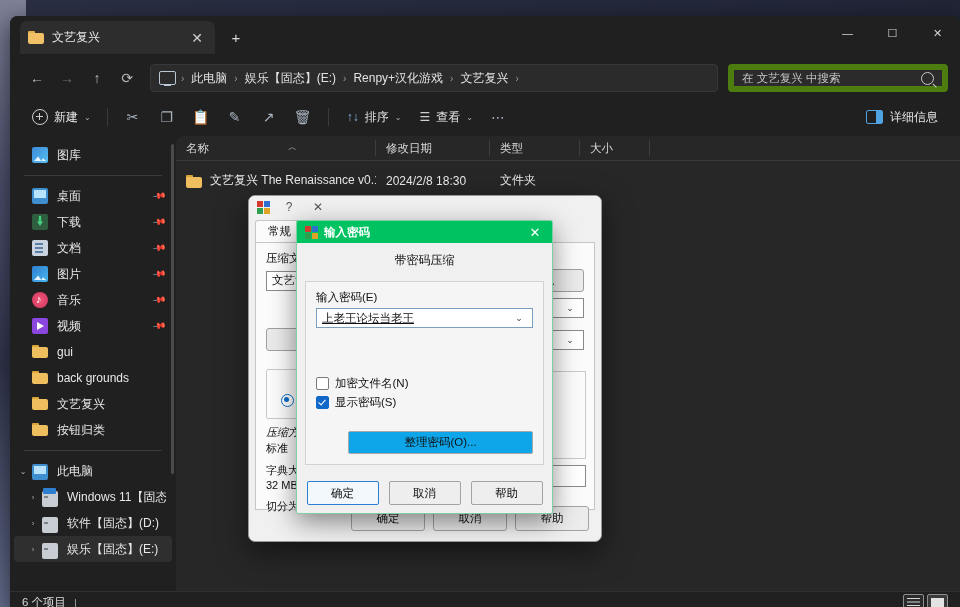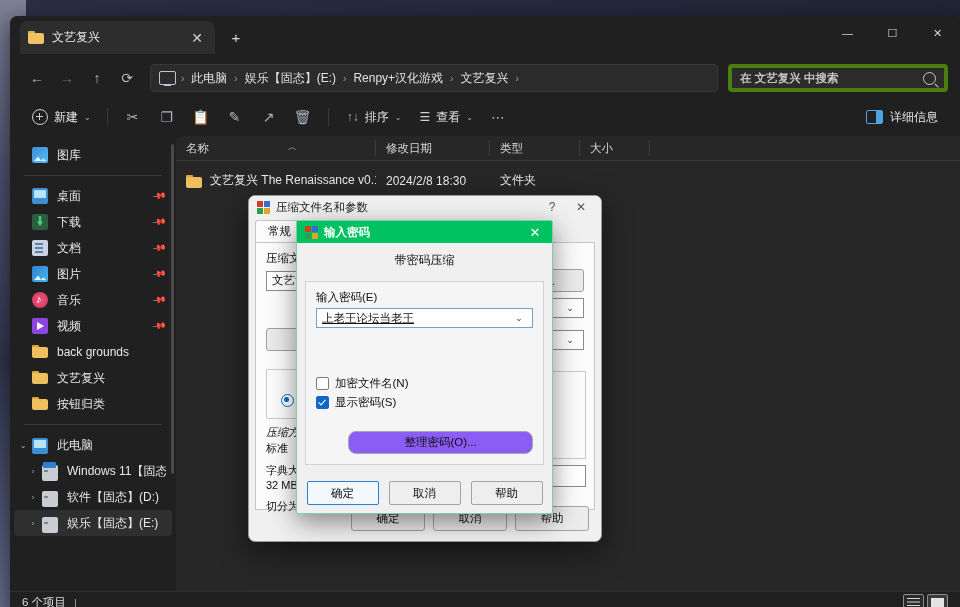--- a/index.html
+++ b/index.html
@@ -53,22 +53,22 @@
   .navbtn.dim{color:#6e6e6e;}
   .crumbbar{
     flex:1;height:28px;margin-left:8px;background:#2b2b2b;border:1px solid #383838;border-radius:4px;
     display:flex;align-items:center;padding:0 6px;box-sizing:border-box;min-width:0;
   }
   .crumb{color:#e2e2e2;font-size:12px;padding:2px 6px;border-radius:3px;white-space:nowrap;}
   .crumbsep{color:#9a9a9a;font-size:10px;padding:0 1px;}
   .pcicon{width:15px;height:12px;border:1.4px solid #b9c6d6;border-radius:2px;margin:0 4px 0 2px;position:relative;}
   .pcicon:after{content:"";position:absolute;left:4px;top:12px;width:7px;height:2px;background:#b9c6d6;}
   .searchbox{
-    width:220px;height:28px;margin-left:10px;background:#2b2b2b;border:4px solid #4d7c0f;border-radius:4px;
-    display:flex;align-items:center;padding:0 8px;box-sizing:border-box;flex:0 0 auto;font-weight:bold;
+    width:220px;height:28px;margin-left:10px;background:#2b2b2b;border:6px solid #4d7c0f;border-radius:4px;
+    display:flex;align-items:center;padding:0 8px;box-sizing:border-box;flex:0 0 auto;
   }
   .searchbox .sp{flex:1;color:#c5c5c5;font-size:11.5px;white-space:nowrap;overflow:hidden;}
   .mag{width:11px;height:11px;border:1.4px solid #c9c9c9;border-radius:50%;position:relative;}
   .mag:after{content:"";position:absolute;right:-4px;bottom:-3px;width:5px;height:1.4px;background:#c9c9c9;transform:rotate(45deg);}
   
   .cmdbar{height:38px;display:flex;align-items:center;padding:0 14px;box-sizing:border-box;background:#202020;}
   .newbtn{display:flex;align-items:center;color:#e9e9e9;font-size:12px;padding:4px 8px;border-radius:4px;}
   .plusic{width:14px;height:14px;border:1.3px solid #cfcfcf;border-radius:50%;position:relative;margin-right:6px;}
   .plusic:before{content:"";position:absolute;left:5.5px;top:2.5px;width:1.3px;height:7px;background:#cfcfcf;}
   .plusic:after{content:"";position:absolute;left:2.5px;top:5.5px;width:7px;height:1.3px;background:#cfcfcf;}
@@ -176,21 +176,21 @@
   #pwdDlg .ptitle .pt{flex:1;font-size:11.5px;color:#fff;font-weight:bold;}
   #pwdDlg .ptitle .px{width:26px;text-align:center;color:#fff;font-size:13px;}
   .phead{height:34px;display:flex;align-items:center;justify-content:center;font-size:12px;color:#101010;}
   .pgroup{margin:4px 8px 0 8px;border:1px solid #d2d2d2;background:#f5f5f5;height:184px;box-sizing:border-box;padding:8px 10px;position:relative;}
   .pwfield{height:20px;background:#fff;border:1px solid #7a9ec0;display:flex;align-items:center;padding:0 5px;box-sizing:border-box;font-size:11.5px;}
   .pwfield .pv{flex:1;white-space:nowrap;overflow:hidden;text-decoration:underline;}
   .chkrow{display:flex;align-items:center;font-size:11.5px;margin-top:4px;}
   .chk{width:11px;height:11px;border:1px solid #7a7a7a;background:#fff;margin-right:6px;border-radius:2px;position:relative;flex:0 0 auto;}
   .chk.on{background:#1168c8;border-color:#1168c8;}
   .chk.on:after{content:"";position:absolute;left:3.2px;top:1px;width:3px;height:6px;border:solid #fff;border-width:0 1.6px 1.6px 0;transform:rotate(42deg);}
-  .orgbtn{position:absolute;left:10px;right:10px;bottom:10px;height:21px;border:1px solid #a8a8a8;background:#8b5cf6;border-radius:8px;
+  .orgbtn{position:absolute;left:10px;right:10px;bottom:10px;height:21px;border:1px solid #a8a8a8;background:#0ea5e9;border-radius:2px;
     display:flex;align-items:center;justify-content:center;font-size:11.5px;margin-left:32px;}
   .pfoot{position:absolute;left:0;bottom:0;width:100%;height:40px;display:flex;align-items:center;justify-content:center;gap:10px;}
   .pbtnf{width:70px;height:22px;border:1px solid #a3a3a3;background:#eeeeee;border-radius:2px;font-size:11.5px;display:flex;align-items:center;justify-content:center;}
   .pbtnf.def{border:1.5px solid #2b7fd0;background:#f3f8fd;}
 </style>
 </head>
 <body>
 
 <div id="desktop"></div>
 
@@ -299,20 +299,24 @@
         <span class="lbl">音乐</span>
         <span class="pin">📌</span>
       </div>
       <div class="sbrow">
         <span class="si ic-video"></span>
         <span class="lbl">视频</span>
         <span class="pin">📌</span>
       </div>
       <div class="sbrow">
         <span class="si ic-folder"></span>
+        <span class="lbl">gui</span>
+      </div>
+      <div class="sbrow">
+        <span class="si ic-folder"></span>
         <span class="lbl">back grounds</span>
       </div>
       <div class="sbrow">
         <span class="si ic-folder"></span>
         <span class="lbl">文艺复兴</span>
       </div>
       <div class="sbrow">
         <span class="si ic-folder"></span>
         <span class="lbl">按钮归类</span>
       </div>
@@ -376,21 +380,20 @@
     <span class="viewtoggle">
       <span class="vt list"></span>
       <span class="vt tiles"></span>
     </span>
   </div>
 </div>
 
 <div id="rarOuter">
   <div class="rtitle">
     <span class="rarico"></span>
-    <span class="rt">压缩文件名和参数</span>
     <span class="rq">?</span>
     <span class="rx">✕</span>
   </div>
 
   <div class="tabstrip">
     <div class="rtab">常规</div>
   </div>
 
   <div class="rpanel">
     <div class="flbl">压缩文</div>

